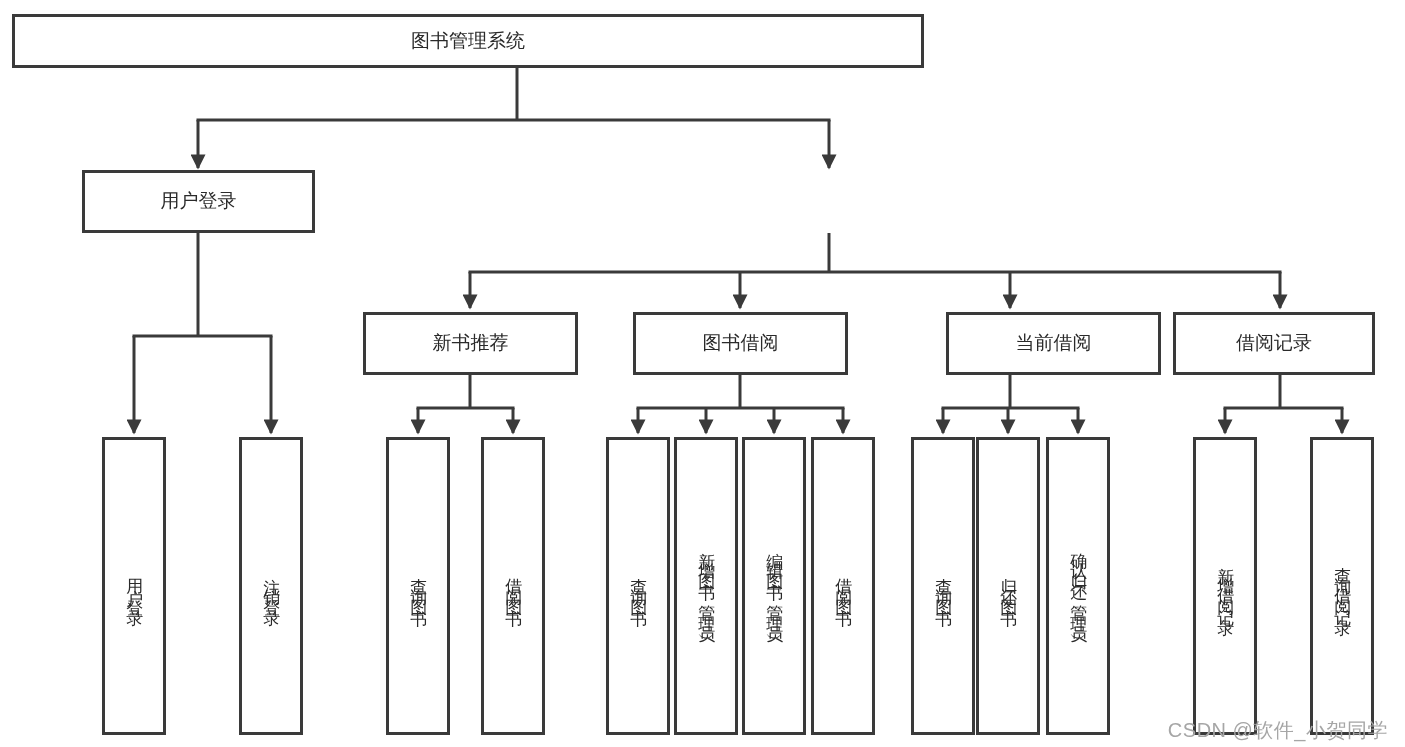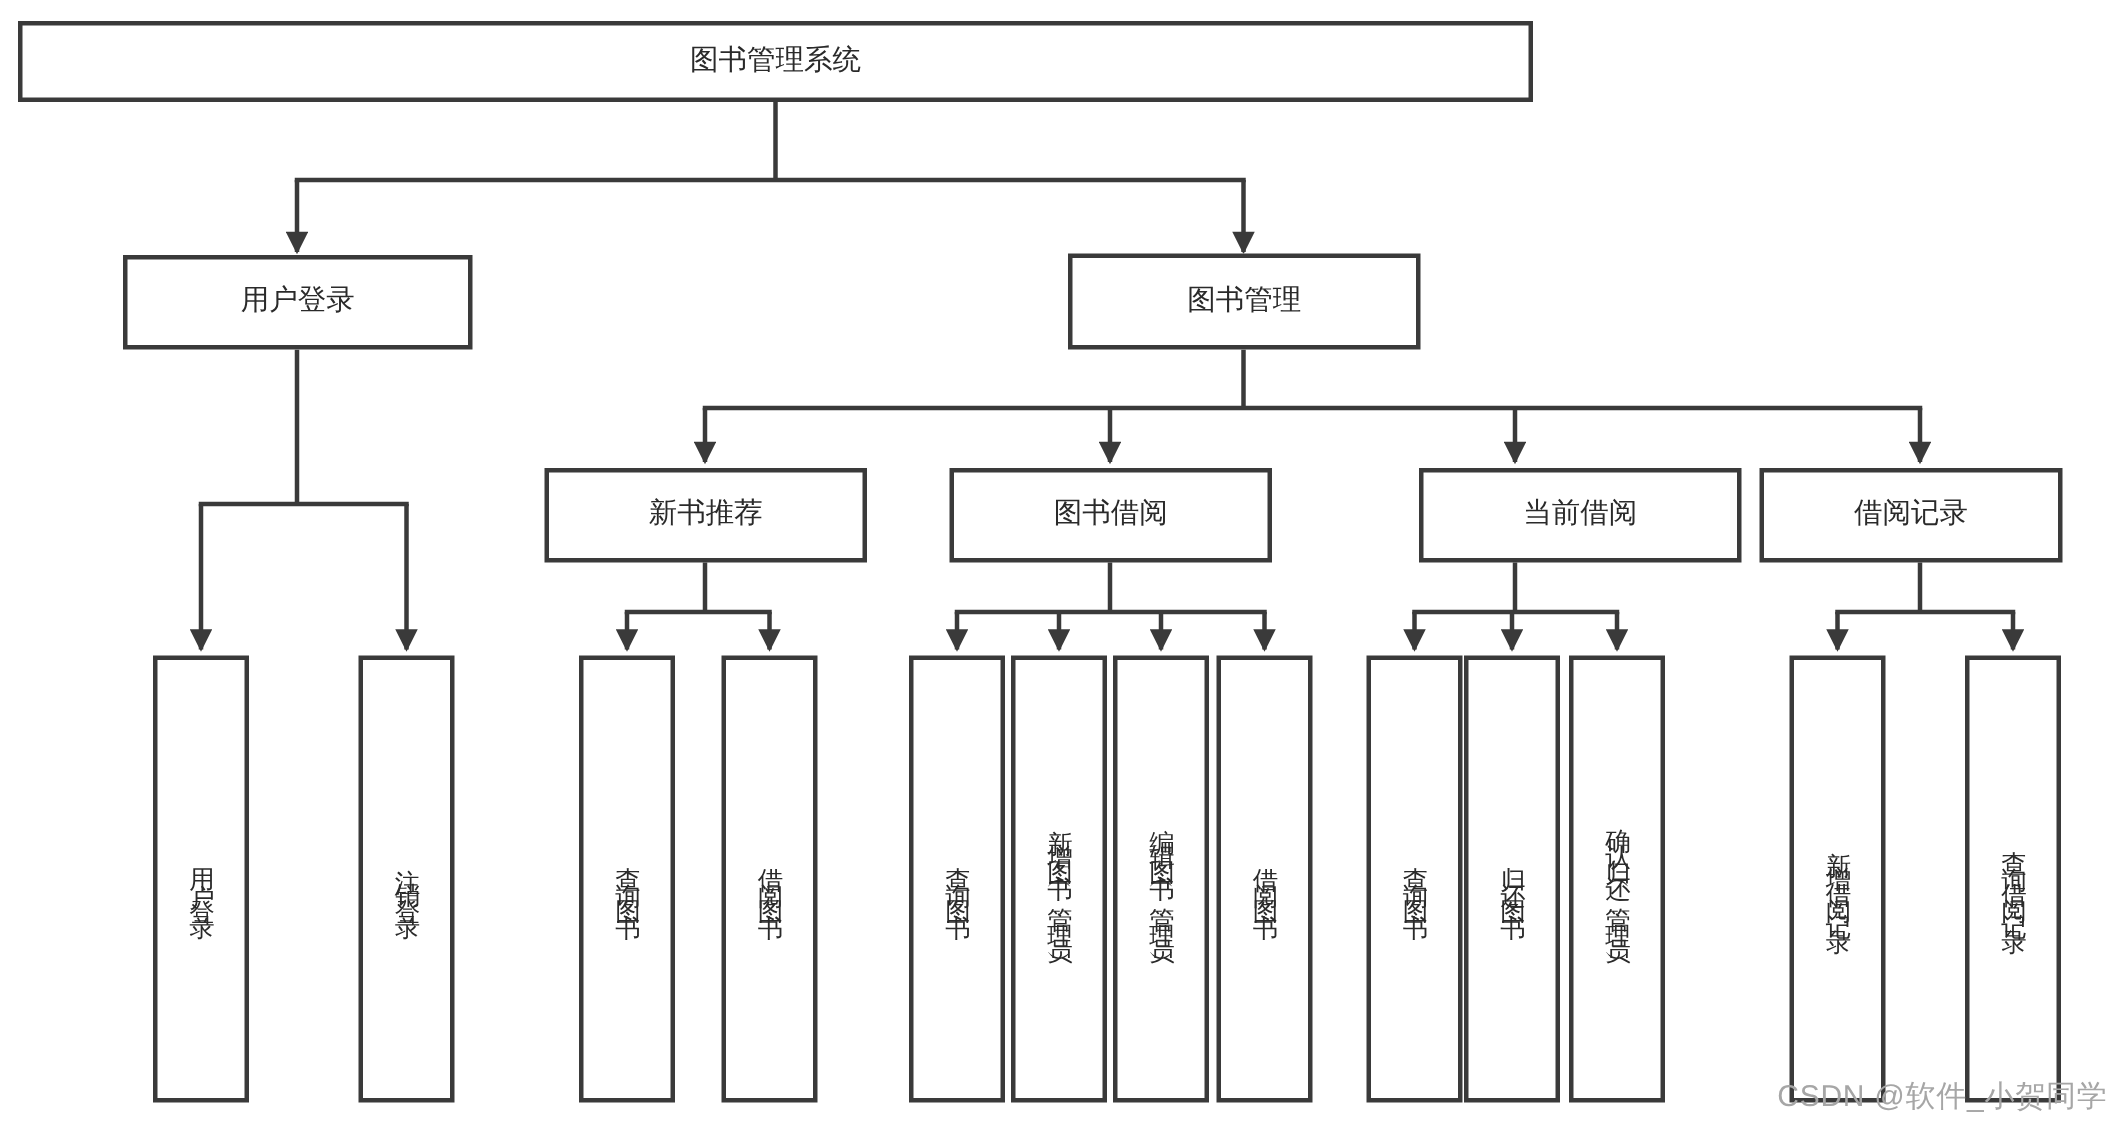--- a/index.html
+++ b/index.html
@@ -33,21 +33,21 @@
   .root-node{font-size:19px;}
   .vbox{
     writing-mode:vertical-rl;
     text-orientation:mixed;
     letter-spacing:0.62em;
     font-size:17px;
     white-space:nowrap;
   }
   .watermark{
     position:absolute;
-    right:0;bottom:3px;
+    right:17px;bottom:3px;
     font-size:20px;
     color:var(--watermark);
     letter-spacing:0.5px;
     margin-left:12px;
   }
 </style>
 </head>
 <body>
 
 <div id="stage">
@@ -93,24 +93,23 @@
     <path d="M943,408 V433" marker-end="url(#arrow)"></path>
     <path d="M1008,408 V433" marker-end="url(#arrow)"></path>
     <path d="M1078,408 V433" marker-end="url(#arrow)"></path>
 
     <path d="M1280,374 V408"></path>
     <path d="M1223.5,408 H1343.5"></path>
     <path d="M1225,408 V433" marker-end="url(#arrow)"></path>
     <path d="M1342,408 V433" marker-end="url(#arrow)"></path>
   </svg>
 
-  <div class="node root-node" style="left:12px;top:14px;width:1010px;height:54px;">图书管理系统</div>
+  <div class="node root-node" style="left:12px;top:14px;width:912px;height:54px;">图书管理系统</div>
 
   <div class="node" style="left:82px;top:170px;width:233px;height:63px;">用户登录</div>
-  <div class="node" style="left:712px;top:169px;width:235px;height:64px;">图书管理</div>
 
   <div class="node" style="left:363px;top:312px;width:215px;height:63px;">新书推荐</div>
   <div class="node" style="left:633px;top:312px;width:215px;height:63px;">图书借阅</div>
   <div class="node" style="left:903px;top:312px;width:215px;height:63px;margin-left:43px;">当前借阅</div>
   <div class="node" style="left:1173px;top:312px;width:202px;height:63px;">借阅记录</div>
 
   <div class="node vbox" style="left:102px;top:437px;width:64px;height:298px;">用户登录</div>
   <div class="node vbox" style="left:239px;top:437px;width:64px;height:298px;">注销登录</div>
 
   <div class="node vbox" style="left:386px;top:437px;width:64px;height:298px;">查询图书</div>

